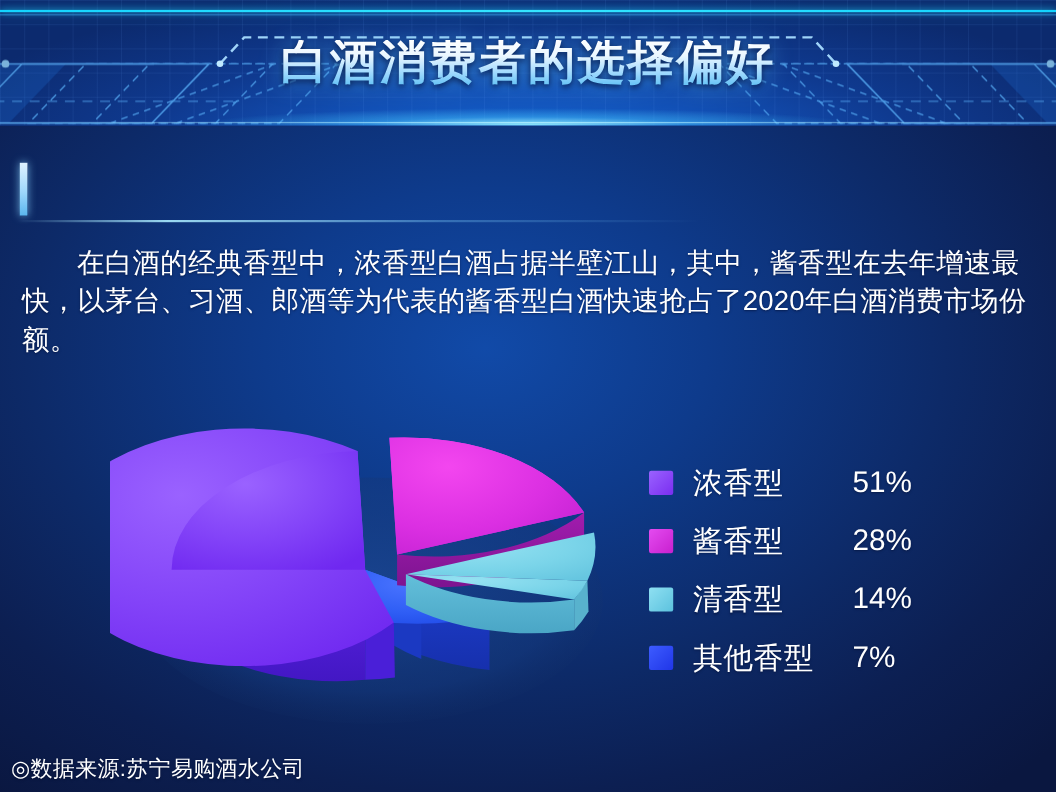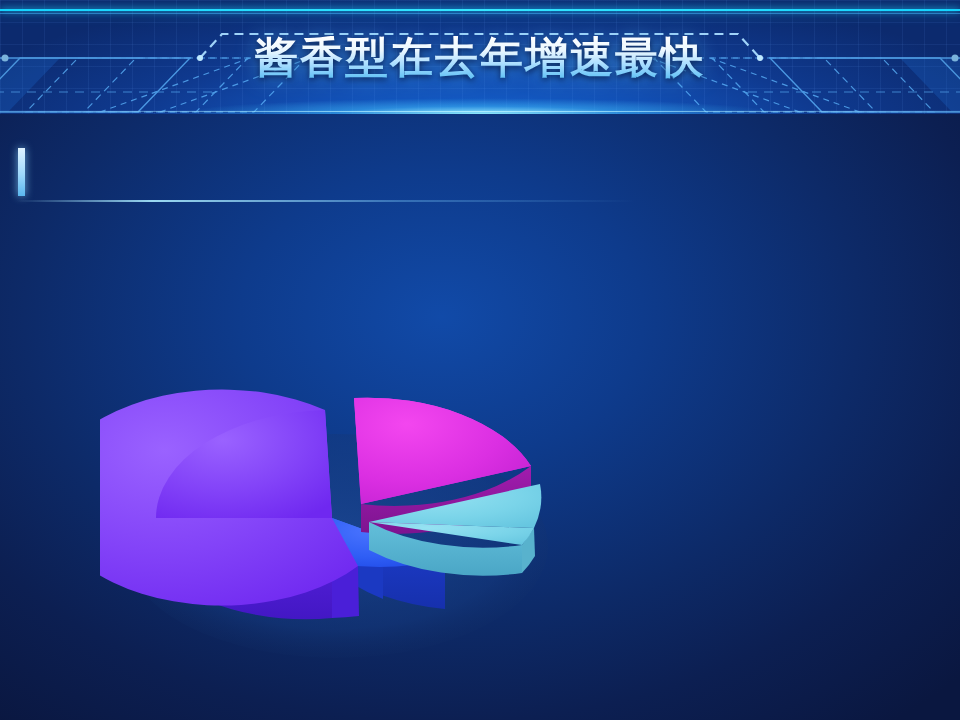--- a/index.html
+++ b/index.html
@@ -109,26 +109,27 @@
       </g>
       <circle cx="200" cy="58" r="3" fill="#bfe9ff"></circle>
       <circle cx="760" cy="58" r="3" fill="#bfe9ff"></circle>
     </svg>
 
     <div class="topline"></div>
     <div class="topline2"></div>
     <div class="hdr-glow"></div>
     <div class="hdr-edge"></div>
 
-    <div class="title">酱香型在去年增速最快</div>
+    <div class="title">白酒消费者的选择偏好</div>
   </div>
 
   <div class="sub-bar"></div>
   <div class="sub-underline"></div>
 
+  <div class="body-txt">在白酒的经典香型中，浓香型白酒占据半壁江山，其中，酱香型在去年增速最快，以茅台、习酒、郎酒等为代表的酱香型白酒快速抢占了2020年白酒消费市场份额。</div>
 
   <div class="chart-wrap">
     <svg class="chart-svg" viewBox="0 0 480 340">
       <defs>
         <radialGradient id="gPurpleTop" cx="38%" cy="28%" r="85%">
           <stop offset="0%" stop-color="#9a62ff"></stop>
           <stop offset="55%" stop-color="#8343f8"></stop>
           <stop offset="100%" stop-color="#6f28f0"></stop>
         </radialGradient>
         <linearGradient id="gPurpleSide" x1="0" y1="0" x2="0" y2="1">
@@ -201,15 +202,43 @@
 
       <g transform="translate(26,10)">
         <path d="M243 162 L243 190 A176 108 0 0 0 396 213 L396 185 A176 108 0 0 1 243 162 Z" fill="url(#gCyanSide)"></path>
         <path d="M396 185 L396 213 A176 108 0 0 0 409 196 L408 168 Z" fill="#58b2cd"></path>
         <path d="M243 162 L414 124 A176 108 0 0 1 408 168 Z" fill="url(#gCyanTop)"></path>
         <path d="M243 162 L408 168 A176 108 0 0 1 396 185 Z" fill="url(#gCyanTop)"></path>
       </g>
     </svg>
   </div>
 
-
+  <div class="legend">
+
+    <div class="lg-row">
+      <span class="lg-sw" style="background:linear-gradient(135deg,#9a62ff,#7a2ef0)"></span>
+      <span class="lg-label">浓香型</span>
+      <span class="lg-pct">51%</span>
+    </div>
+
+    <div class="lg-row">
+      <span class="lg-sw" style="background:linear-gradient(135deg,#e44bf0,#c820cf)"></span>
+      <span class="lg-label">酱香型</span>
+      <span class="lg-pct">28%</span>
+    </div>
+
+    <div class="lg-row">
+      <span class="lg-sw" style="background:linear-gradient(135deg,#8fe0f2,#5cc2de)"></span>
+      <span class="lg-label">清香型</span>
+      <span class="lg-pct">14%</span>
+    </div>
+
+    <div class="lg-row">
+      <span class="lg-sw" style="background:linear-gradient(135deg,#3d5cff,#2036e8)"></span>
+      <span class="lg-label">其他香型</span>
+      <span class="lg-pct">7%</span>
+    </div>
+
+  </div>
+
+  <div class="footer">◎数据来源:苏宁易购酒水公司</div>
 
 </div>
 
 </body></html>

